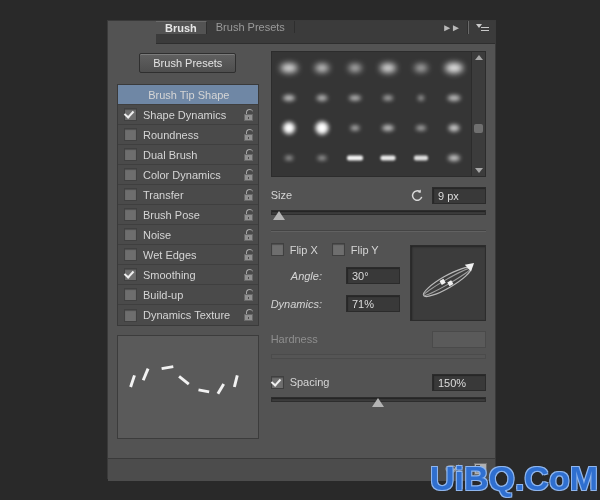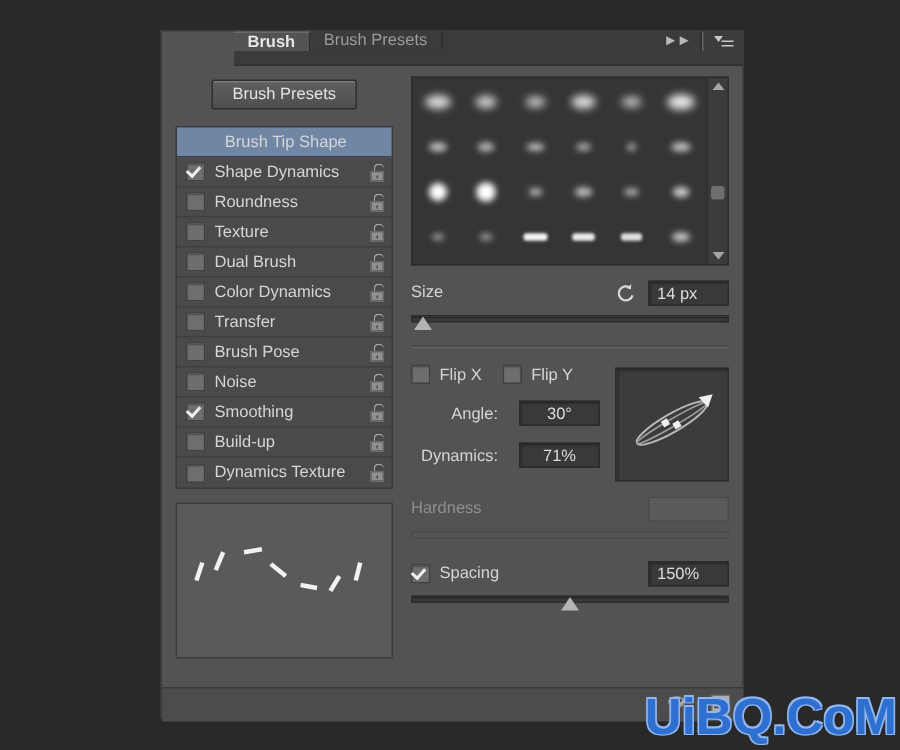--- a/index.html
+++ b/index.html
@@ -351,21 +351,20 @@
     height: 1px;
     background: #444;
     border-bottom: 1px solid #616161;
     margin: 10px 0 2px 0;
   }
 
   
   .flip-area {
     display: flex;
     margin-top: 11px;
-    text-align: center;
   }
   .flip-left { flex: 1; }
   .flip-row {
     display: flex;
     align-items: center;
     gap: 14px;
   }
   .flip-item {
     display: flex;
     align-items: center;
@@ -374,21 +373,22 @@
   .ang-row {
     display: flex;
     align-items: center;
     justify-content: flex-end;
     margin-top: 11px;
     padding-right: 10px;
   }
   .ang-row .t {
     font-size: 11px;
     color: #d5d5d5;
-    margin-right: 14px;
+    margin-right: 24px;
+    font-style: italic;
   }
   .anglebox {
     width: 74px;
     height: 74px;
     background: #3c3c3c;
     border: 1px solid #2c2c2c;
     box-shadow: inset 1px 1px 2px rgba(0,0,0,.4);
     flex: 0 0 auto;
     margin-top: 2px;
   }
@@ -472,28 +472,20 @@
 
         <div class="optrow">
           <span class="cb"></span>
           <span class="lbl">Roundness</span>
           <span class="lock">
               <span class="shackle"></span>
               <span class="bodyb"></span>
             </span>
         </div>
 
-        <div class="optrow">
-          <span class="cb"></span>
-          <span class="lbl">Texture</span>
-          <span class="lock">
-              <span class="shackle"></span>
-              <span class="bodyb"></span>
-            </span>
-        </div>
 
         <div class="optrow">
           <span class="cb"></span>
           <span class="lbl">Dual Brush</span>
           <span class="lock">
               <span class="shackle"></span>
               <span class="bodyb"></span>
             </span>
         </div>
 
@@ -526,20 +518,28 @@
 
         <div class="optrow">
           <span class="cb"></span>
           <span class="lbl">Noise</span>
           <span class="lock">
               <span class="shackle"></span>
               <span class="bodyb"></span>
             </span>
         </div>
 
+        <div class="optrow">
+          <span class="cb"></span>
+          <span class="lbl">Wet Edges</span>
+          <span class="lock">
+              <span class="shackle"></span>
+              <span class="bodyb"></span>
+            </span>
+        </div>
 
         <div class="optrow">
           <span class="cb checked"></span>
           <span class="lbl">Smoothing</span>
           <span class="lock">
               <span class="shackle"></span>
               <span class="bodyb"></span>
             </span>
         </div>
 
@@ -675,21 +675,21 @@
 
       <div class="ctl-row">
         <span class="ctl-label">Size</span>
         <span class="spacer"></span>
         <span class="reset-icon">
           <svg viewBox="0 0 16 16" width="15" height="15">
             <path d="M12.5 9.5a5 5 0 1 1-1.6-5.3" fill="none" stroke="#d8d8d8" stroke-width="1.6"></path>
             <path d="M11.6 1.6 L11.3 5.2 L7.8 4.3 Z" fill="#d8d8d8"></path>
           </svg>
         </span>
-        <span class="numfield">14 px</span>
+        <span class="numfield">9 px</span>
       </div>
       <div class="slider">
         <span class="track"></span>
         <span class="knob" style="left:4%"></span>
       </div>
 
       <div class="divider"></div>
 
       <div class="flip-area">
         <div class="flip-left">

